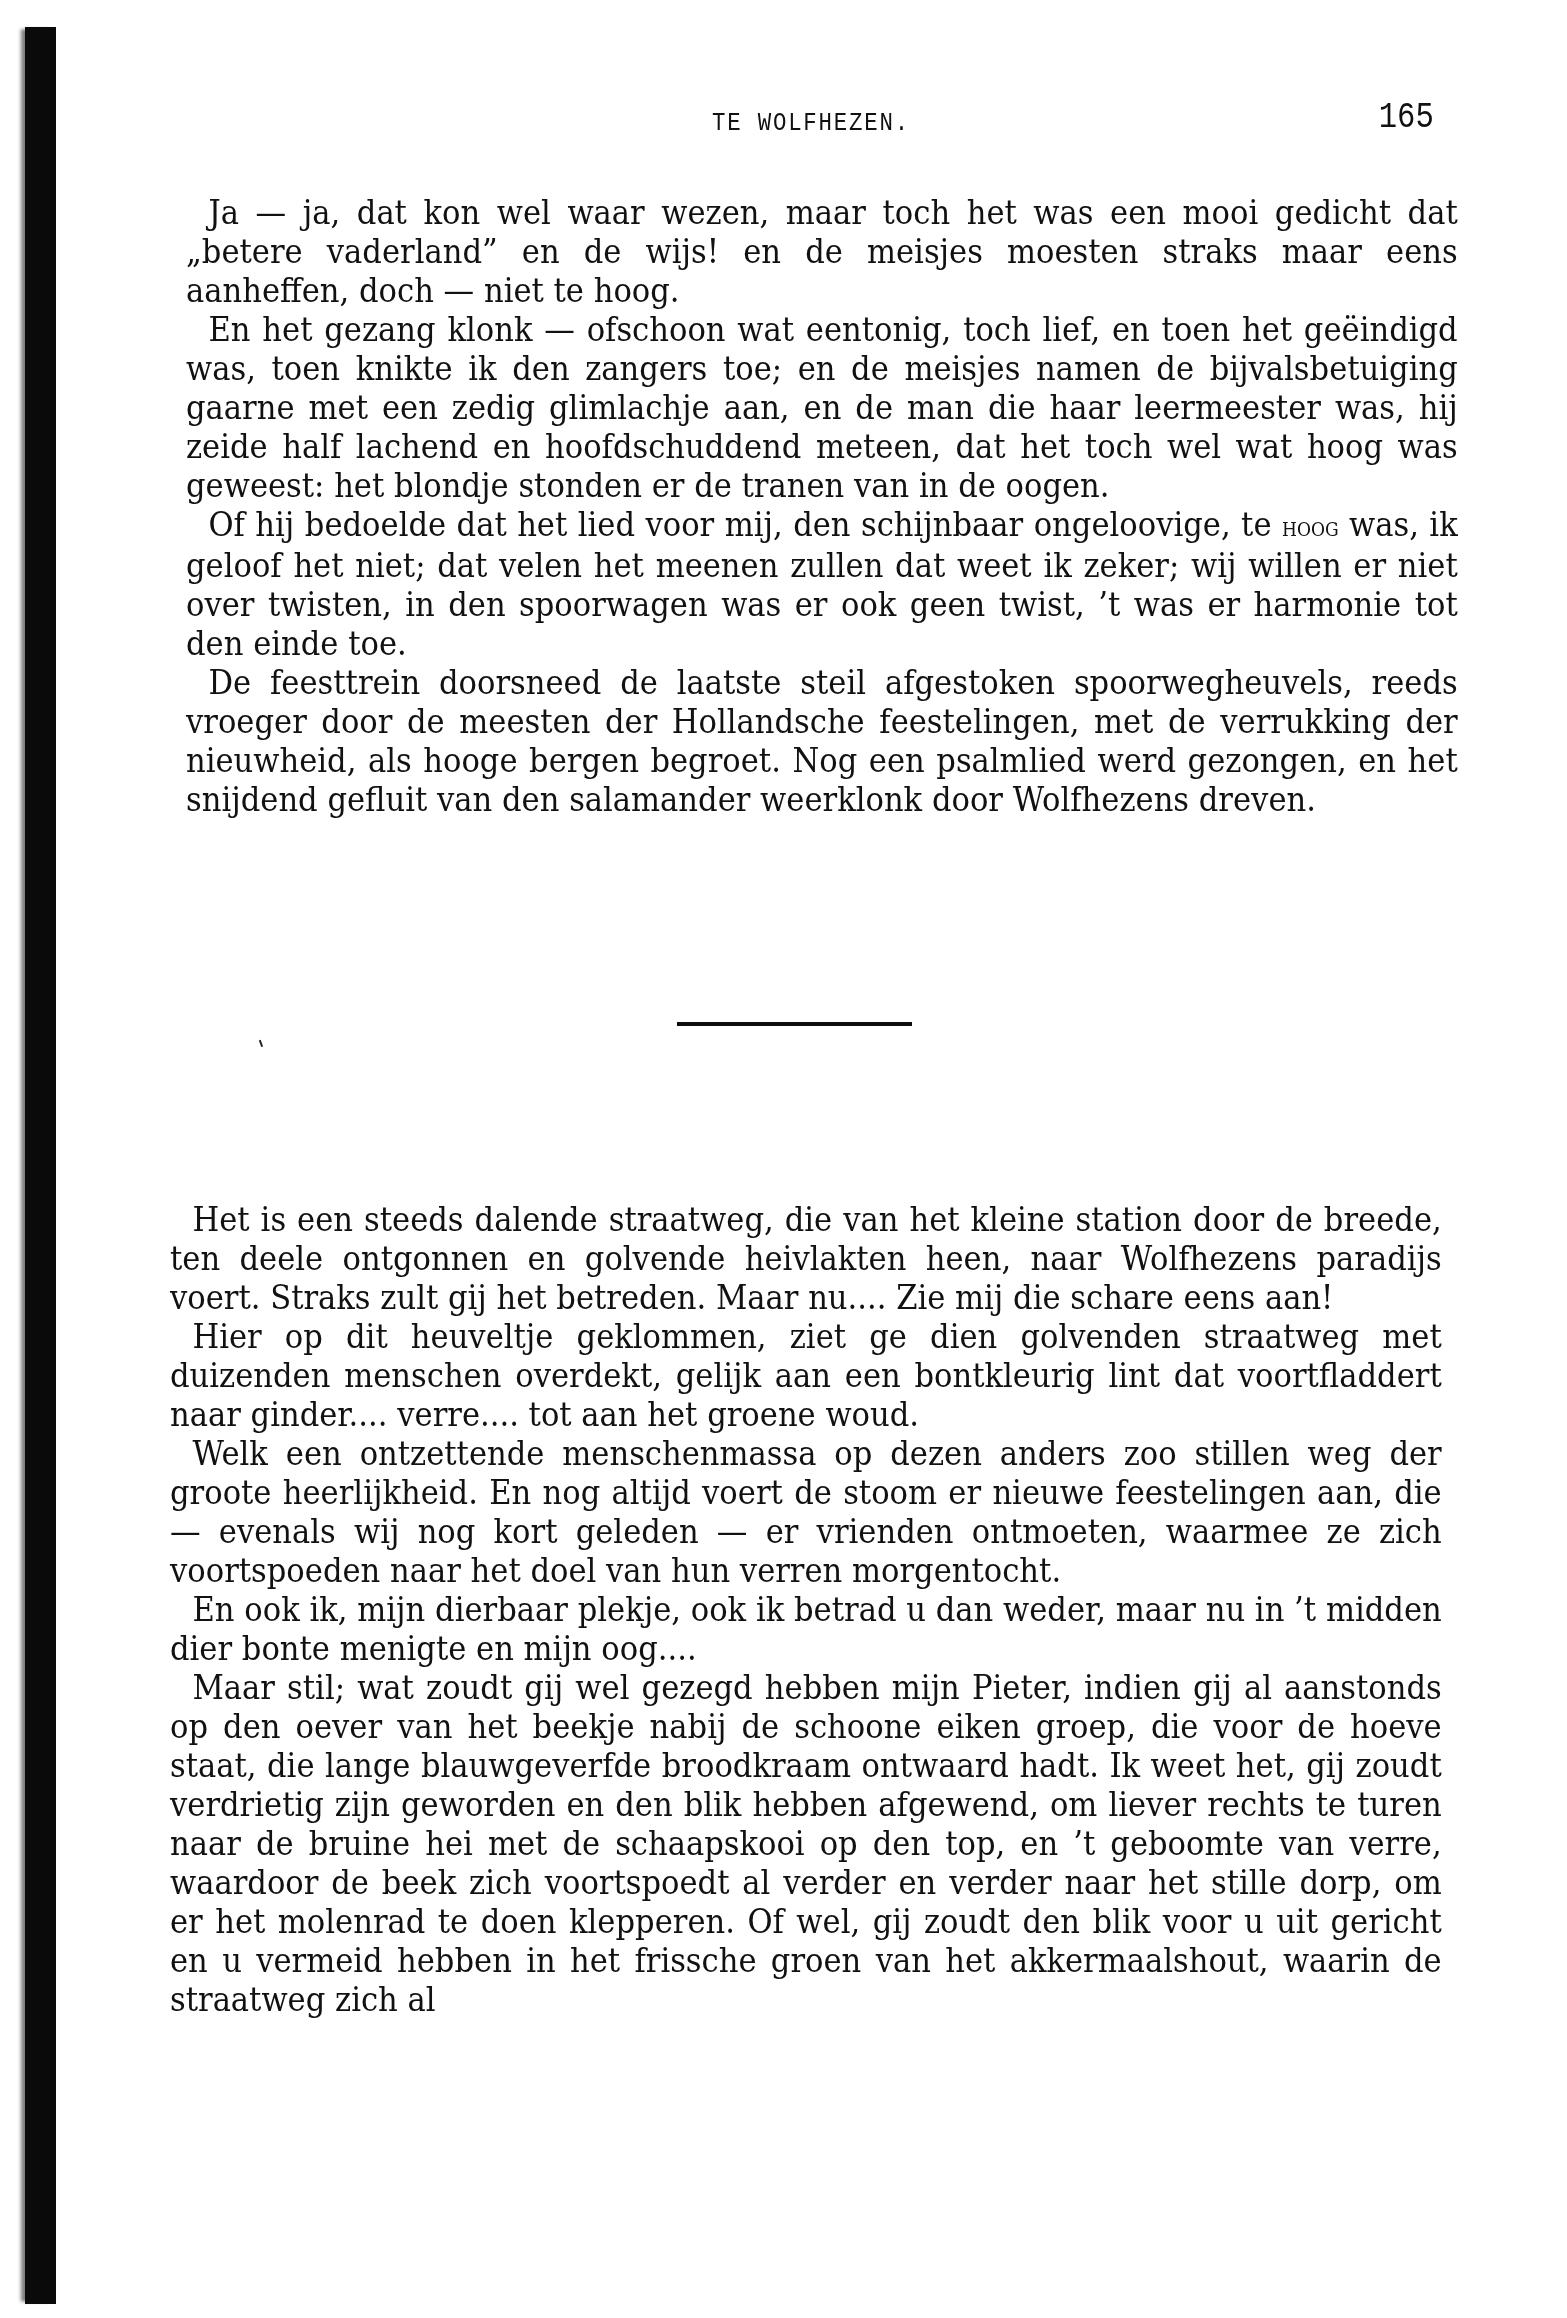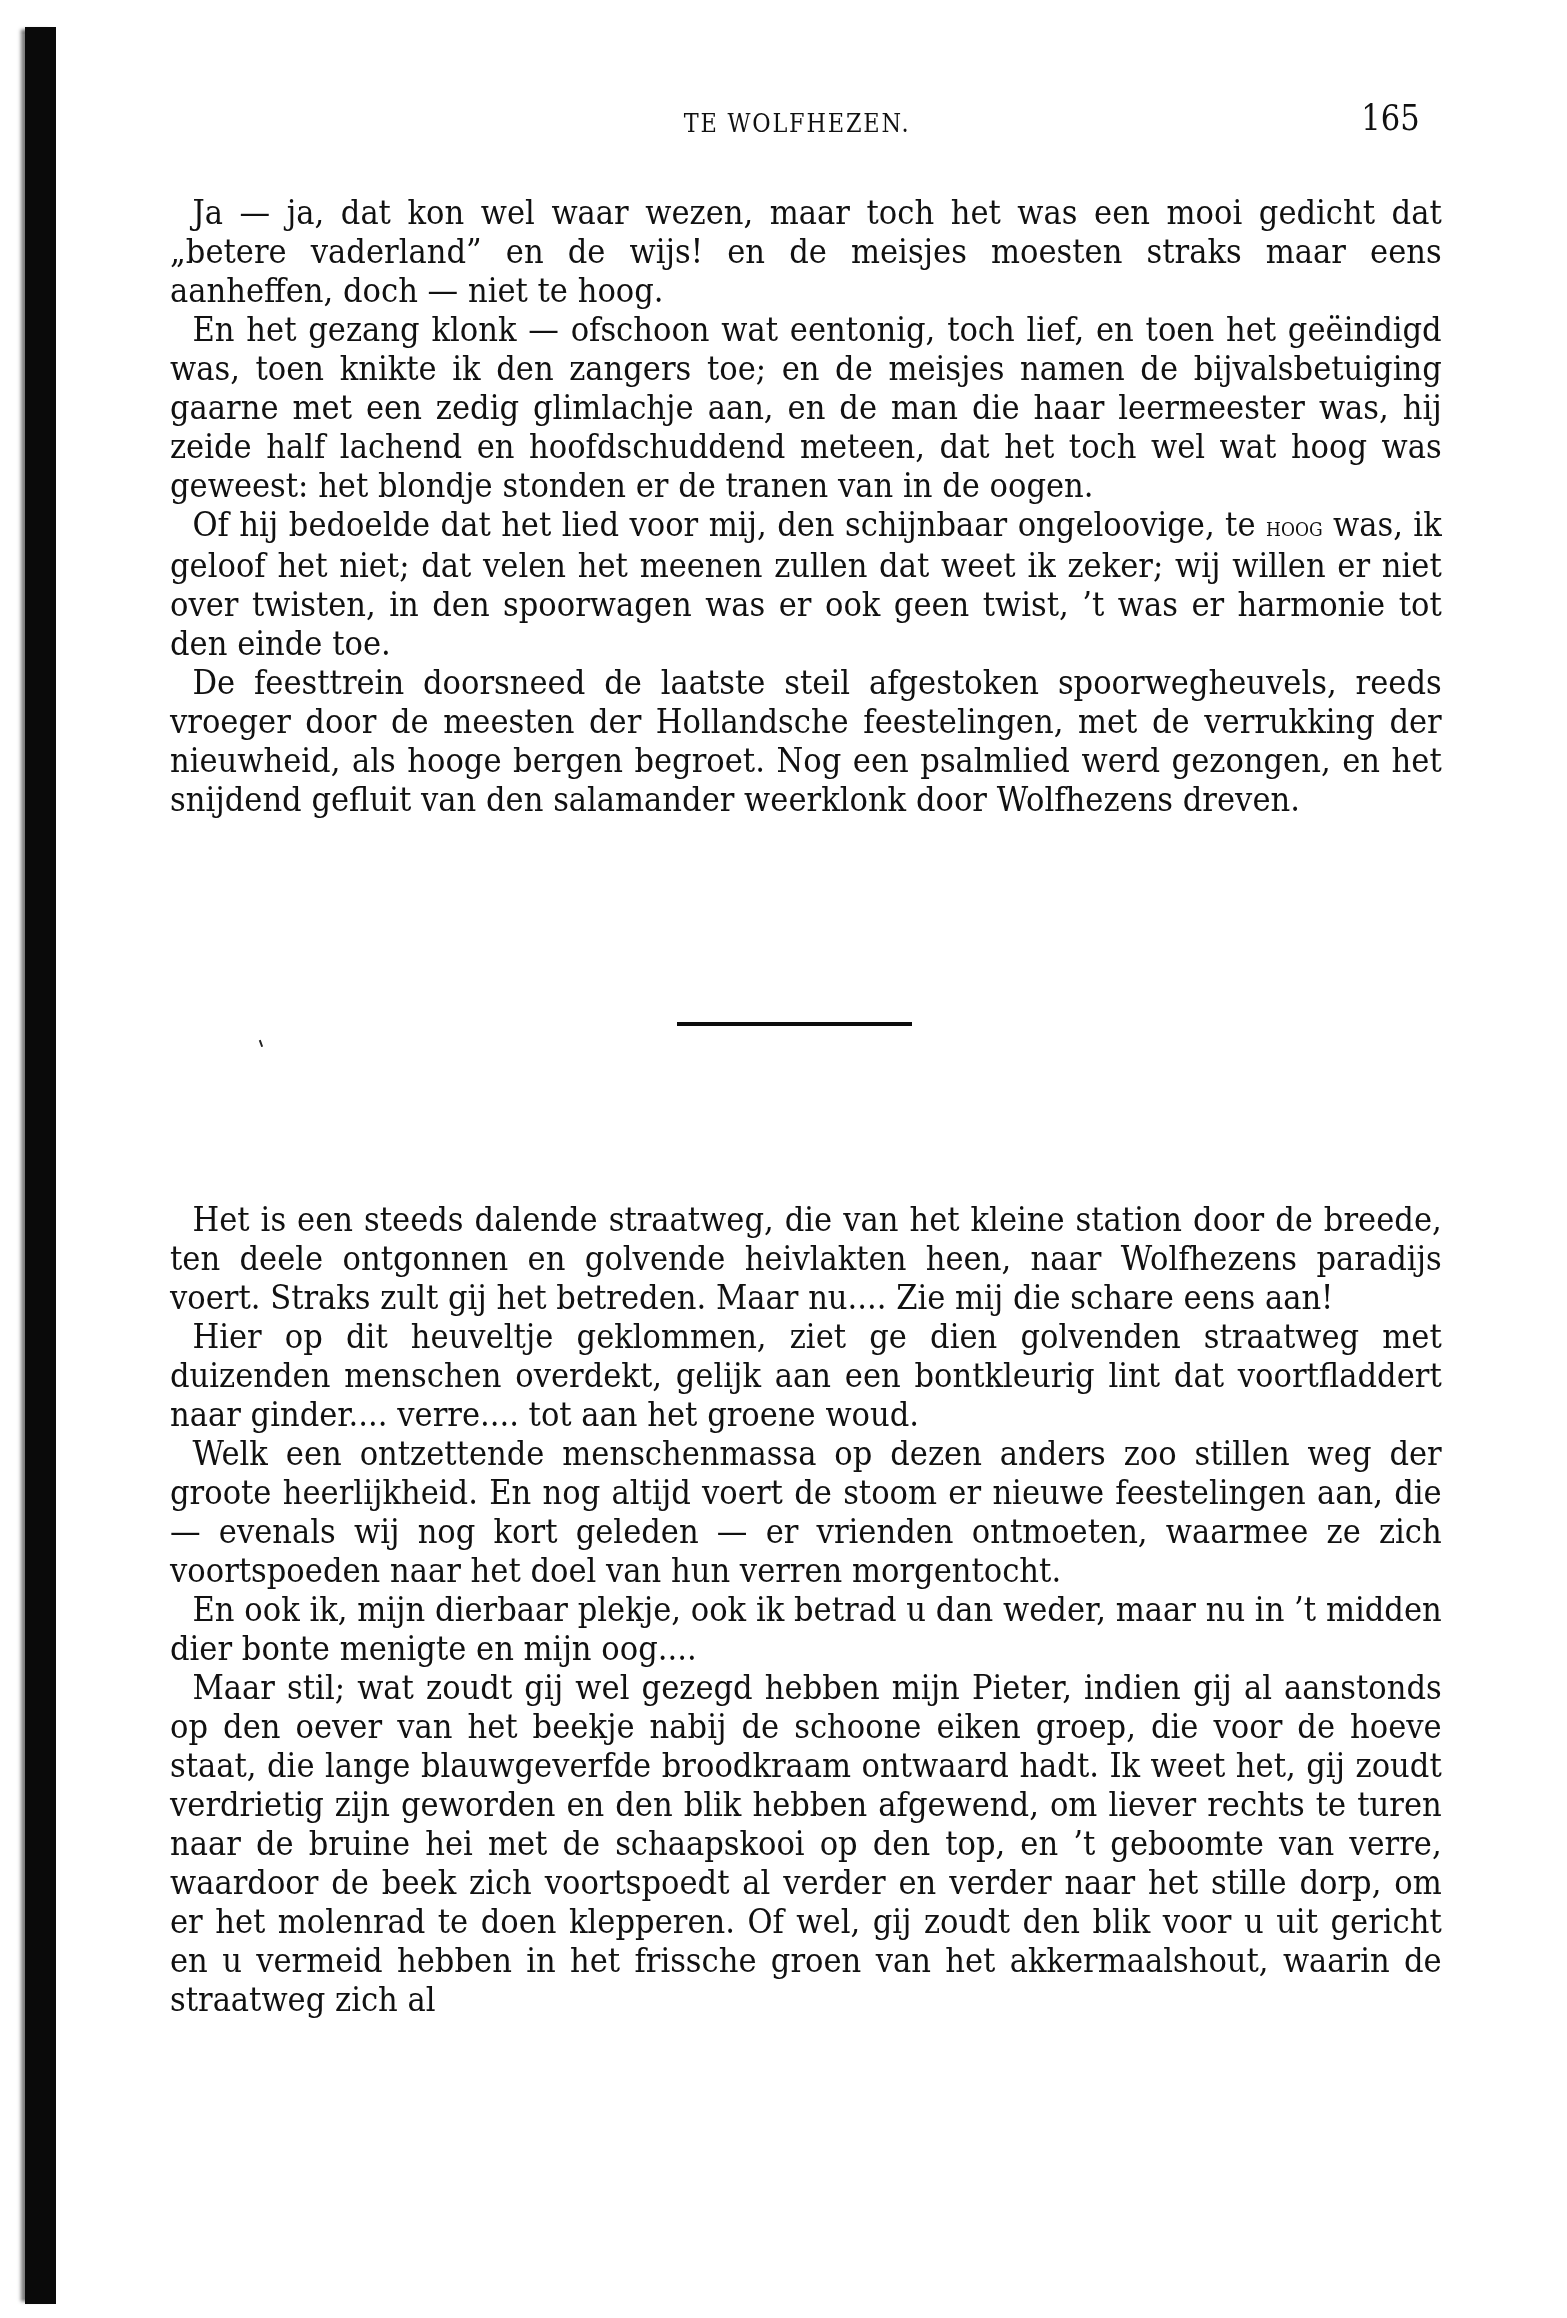--- a/index.html
+++ b/index.html
@@ -20,23 +20,24 @@
       left: 25px;
       top: 27px;
       width: 30.5px;
       height: 2277px;
       background: #0a0a0a;
       box-shadow: -5.4px 0 3.6px -1.8px rgba(0,0,0,0.55);
     }
     .running-head {
       position: absolute;
       top: 97px;
-      left: 156px;
+      left: 170px;
       width: 1282px;
       height: 45px;
+      font-family: Liberation Mono, monospace;
     }
     .running-title {
       position: absolute;
       left: 0;
       right: 0;
       top: 12.5px;
       text-align: center;
       font-size: 22.4px;
       letter-spacing: 1.8px;
       font-variant: small-caps;
@@ -53,20 +54,21 @@
     }
     .text-block {
       position: absolute;
       left: 170px;
       width: 1273px;
       font-size: 34px;
       line-height: 39px;
     }
     .text-block.first {
       top: 193px;
+      margin-left: 16px;
     }
     .text-block.second {
       top: 1200px;
     }
     .para {
       margin: 0 0 0 0;
       text-align: justify;
       text-indent: 25px;
       hyphens: manual;
       transform: scaleX(0.9);

